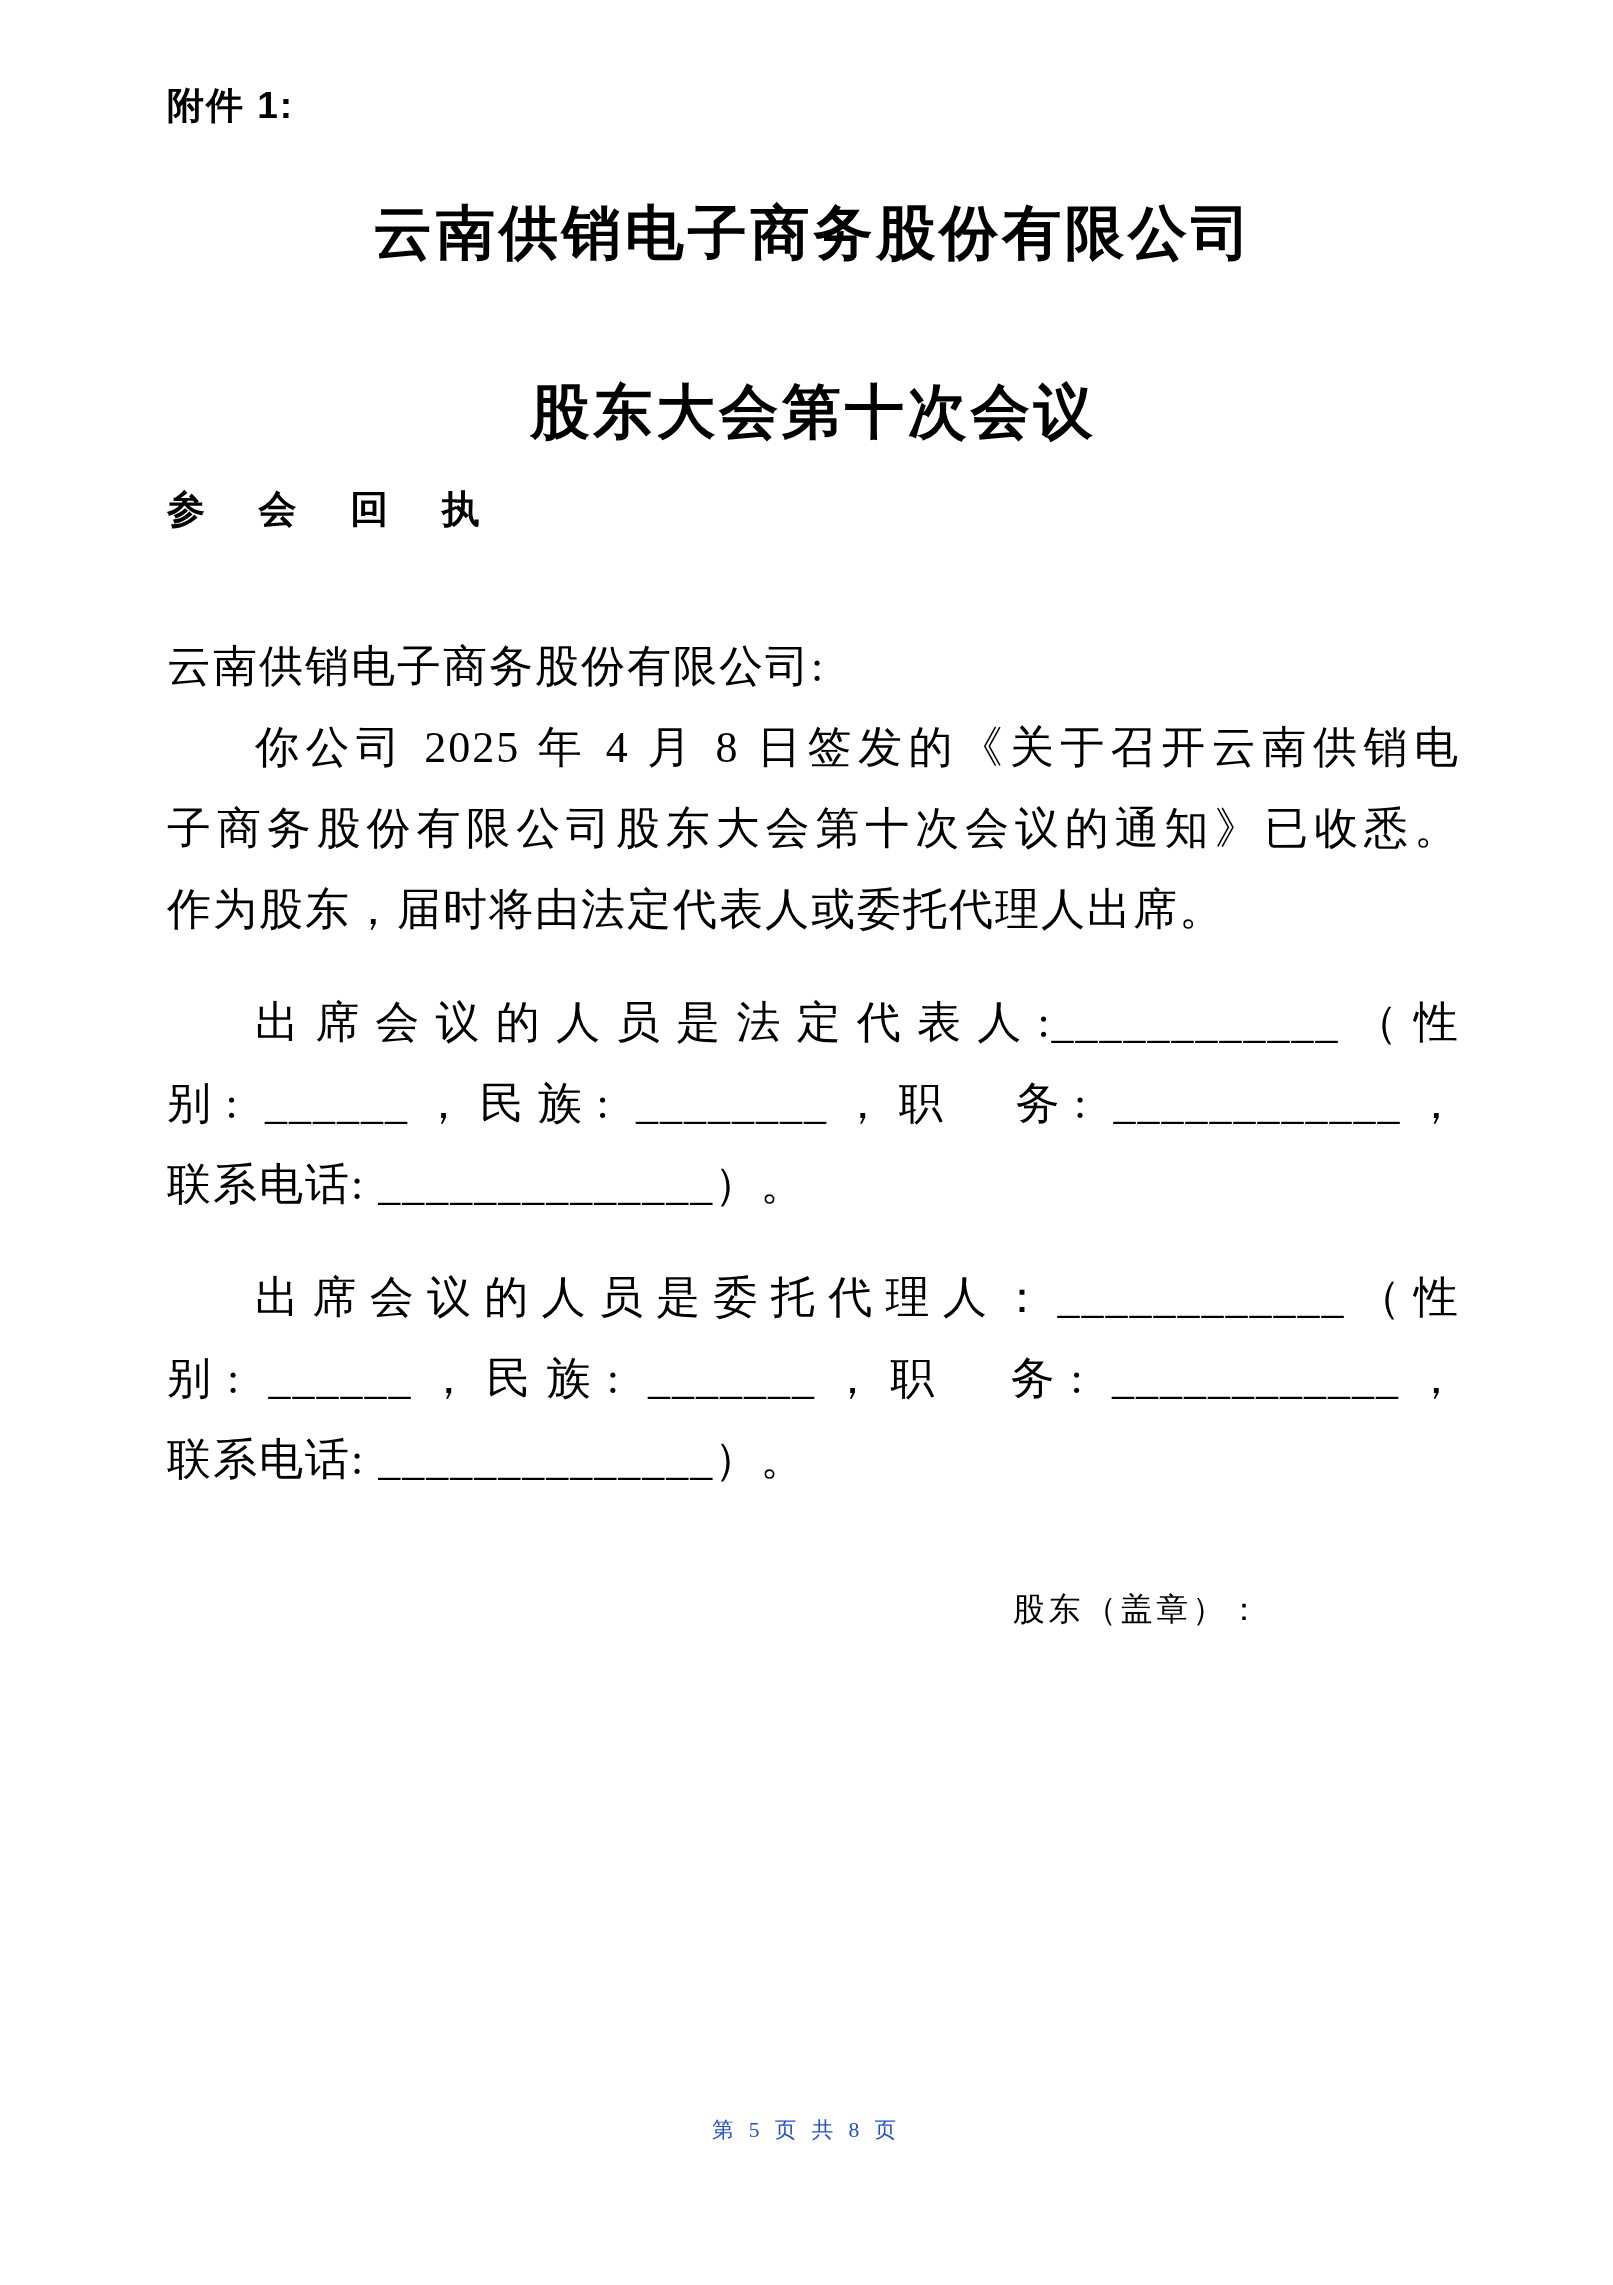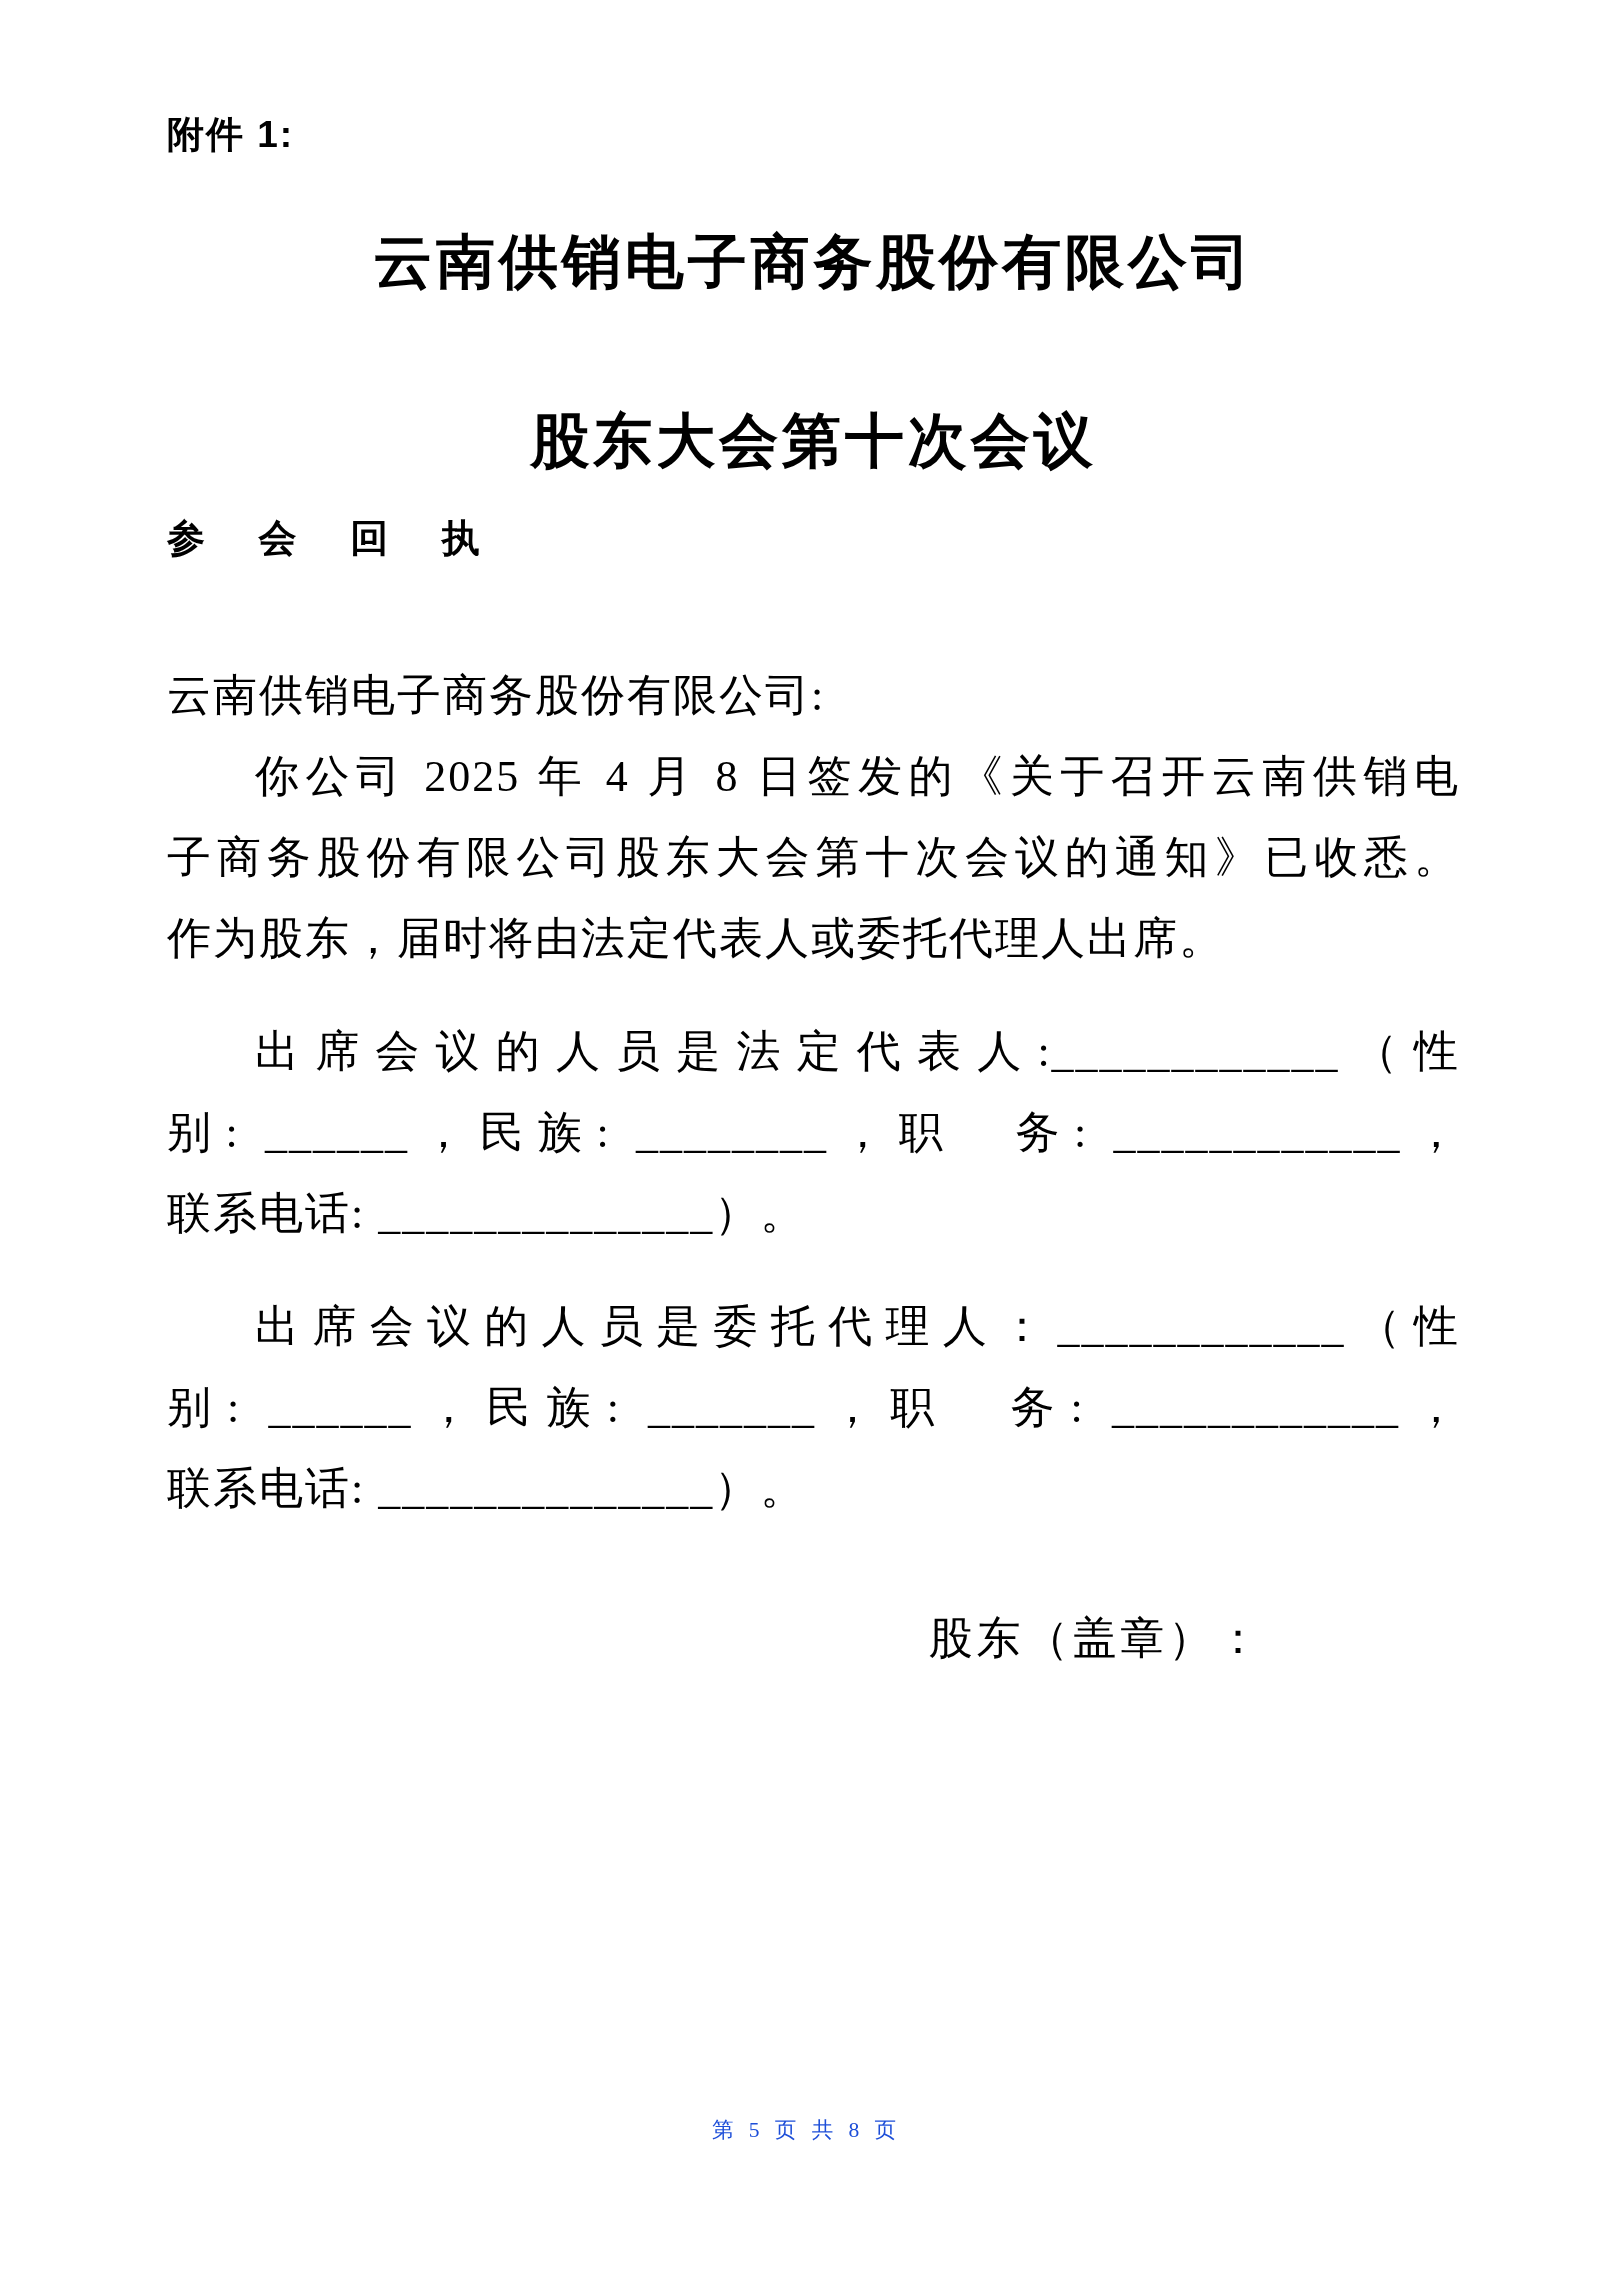--- a/index.html
+++ b/index.html
@@ -13,21 +13,21 @@
     height: 2286px;
     background: #ffffff;
     color: #000000;
     font-family: "Liberation Serif", serif;
     overflow: hidden;
   }
   .content {
     padding: 0 153px 0 167px;
   }
   .attachment-label {
-    padding-top: 113px;
+    padding-top: 84px;
     font-family: "Liberation Sans", sans-serif;
     font-size: 37px;
     font-weight: 600;
     line-height: 1.2;
     letter-spacing: 2px;
   }
   .title-line {
     text-align: center;
     font-size: 59px;
     font-weight: bold;
@@ -55,21 +55,21 @@
     text-align-last: justify;
   }
   .body-line.indent { text-indent: 88px; }
   .salutation { margin-top: 98px; }
   .para-gap { margin-top: 32px; }
   .signature-block {
     margin-top: 69px;
     text-align: right;
   }
   .signature-line {
-    font-size: 44px;
+    font-size: 32px;
     line-height: 81px;
     letter-spacing: 3.9px;
     padding-right: 196px;
   }
   .date-line {
     font-size: 44px;
     line-height: 81px;
     letter-spacing: 2px;
     padding-right: 245px;
   }

